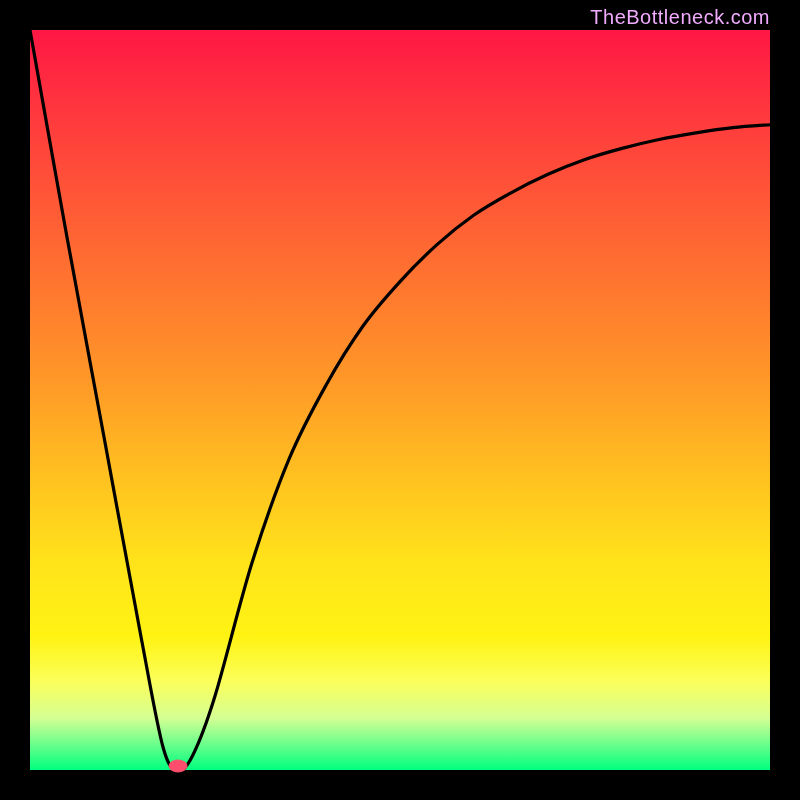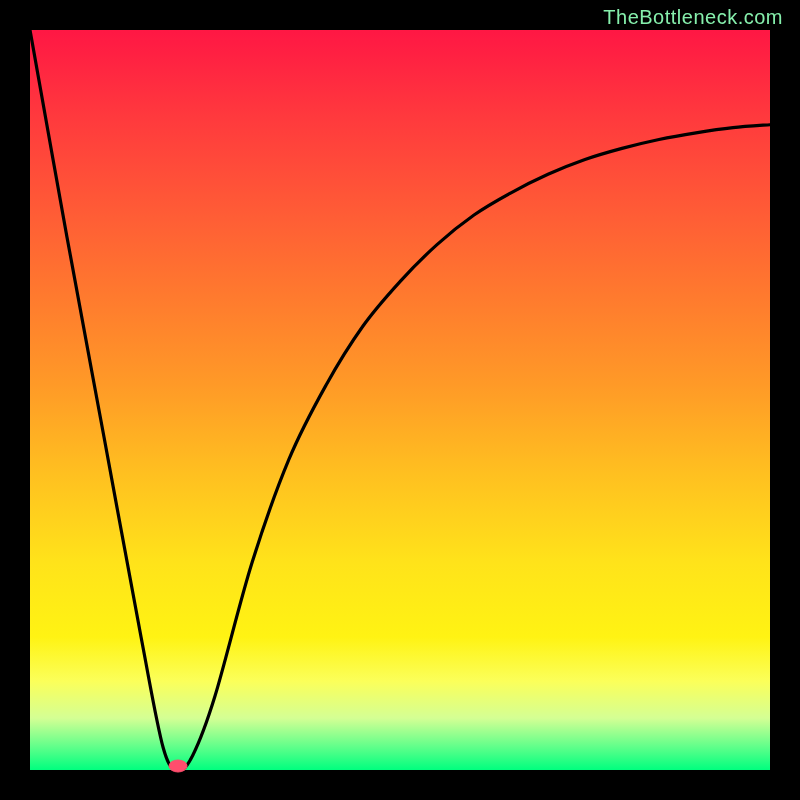--- a/index.html
+++ b/index.html
@@ -36,22 +36,22 @@
       #fff313 82%,
       #fbff5a 88%,
       #d4ff94 93%,
       #5cff8a 97%,
       #00ff7f 100%
     );
   }
   .watermark {
     position: absolute;
     top: 6px;
-    right: 17px;
-    color: #86efac;
+    right: 30px;
+    color: #f0abfc;
     font-size: 20px;
     letter-spacing: 0.5px;
     user-select: none;
   }
   svg.curve {
     position: absolute;
     left: 0;
     top: 0;
     width: 100%;
     height: 100%;

